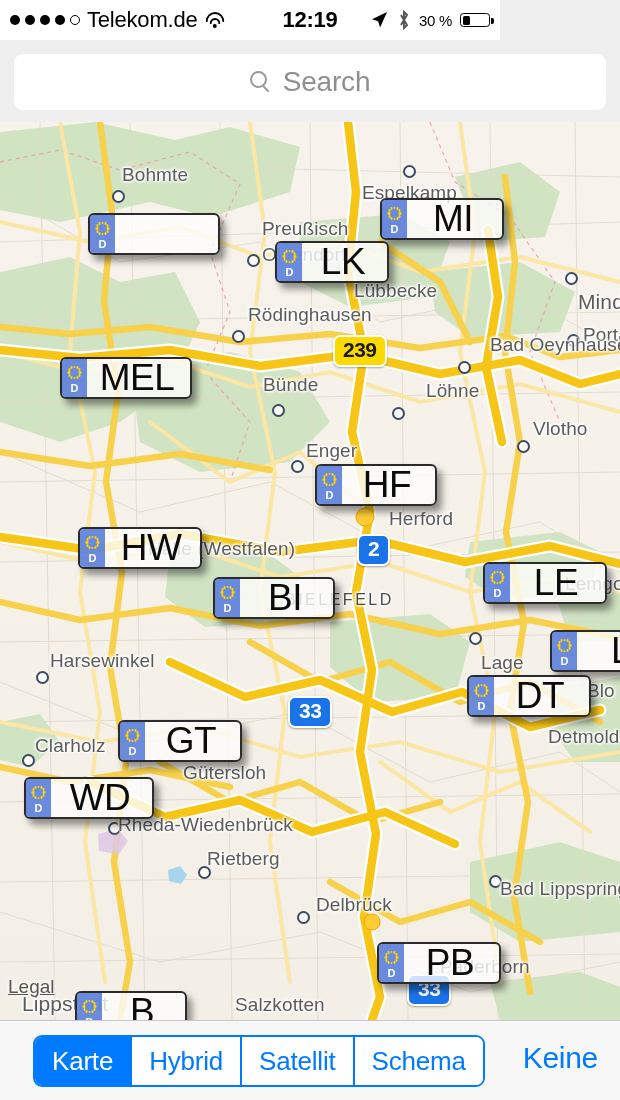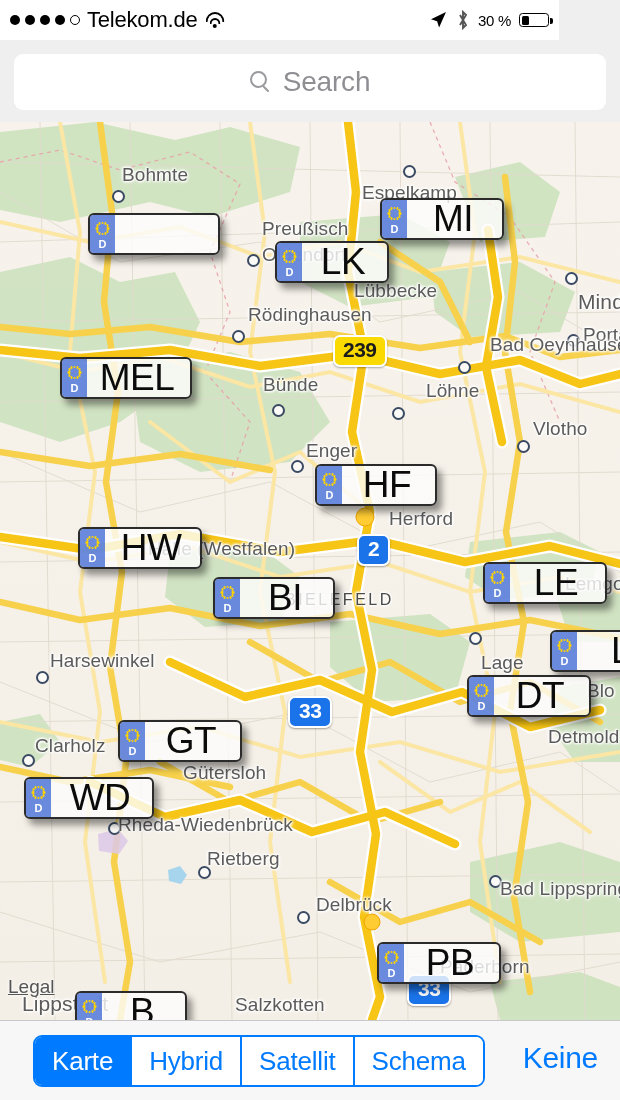--- a/index.html
+++ b/index.html
@@ -5,21 +5,21 @@
   * { margin:0; padding:0; box-sizing:border-box; }
   html,body { width:620px; height:1100px; overflow:hidden; }
   body {
     font-family:"Liberation Sans", sans-serif;
     background:#efefef;
     -webkit-font-smoothing:antialiased;
   }
 
   
   #status-bar{
-    position:absolute; left:0; top:0; width:559px; height:40px;
+    position:absolute; left:0; top:0; width:500px; height:40px;
     background:#ffffff; display:flex; align-items:center;
     font-size:22px; font-weight:bold; color:#000;padding-left:12px;
   }
   .sb-left{ position:absolute; left:10px; display:flex; align-items:center; gap:7px; }
   .sb-center{ position:absolute; left:0; width:620px; text-align:center; }
   .sb-right{ position:absolute; right:10px; display:flex; align-items:center; gap:8px; }
   .dots{ display:flex; gap:5px; align-items:center; }
   .dot{ width:10px; height:10px; border-radius:50%; background:#000; }
   .dot.hollow{ background:transparent; border:1.6px solid #000; width:10px; height:10px; }
   .carrier{ font-size:22px; font-weight:normal; letter-spacing:-.2px; }
@@ -166,20 +166,23 @@
       <span class="dot"></span>
       <span class="dot"></span>
       <span class="dot hollow"></span>
     </div>
     <span class="carrier">Telekom.de</span>
     <span class="wifi-ico">
         <i></i>
         <i></i>
         <i></i>
       </span>
+  </div>
+  <div class="sb-center">
+    <span class="clock">12:19</span>
   </div>
   <div class="sb-right">
     <span class="loc-arrow">
       <svg width="20" height="20" viewBox="0 0 20 20">
           <path d="M18 2 L3 9.2 L9.1 11.2 L11.1 17.4 Z" fill="#000"></path>
         </svg>
     </span>
     <span class="bt-ico">
       <svg width="14" height="22" viewBox="0 0 14 22">
         <path d="M4 6 L10 16 L7 19 L7 3 L10 6 L4 16" fill="none" stroke="#555" stroke-width="1.9" stroke-linejoin="miter"></path>

